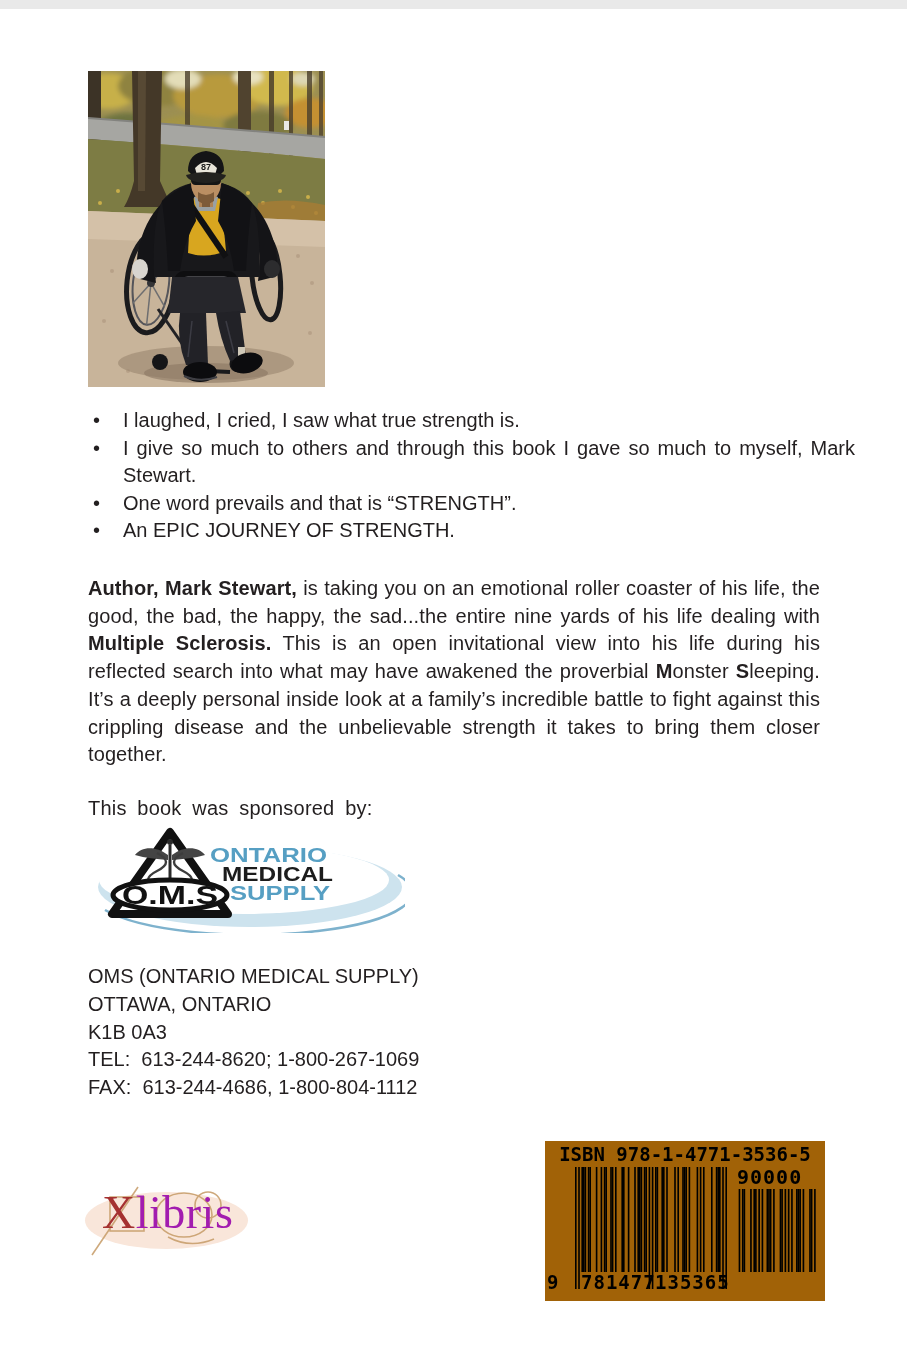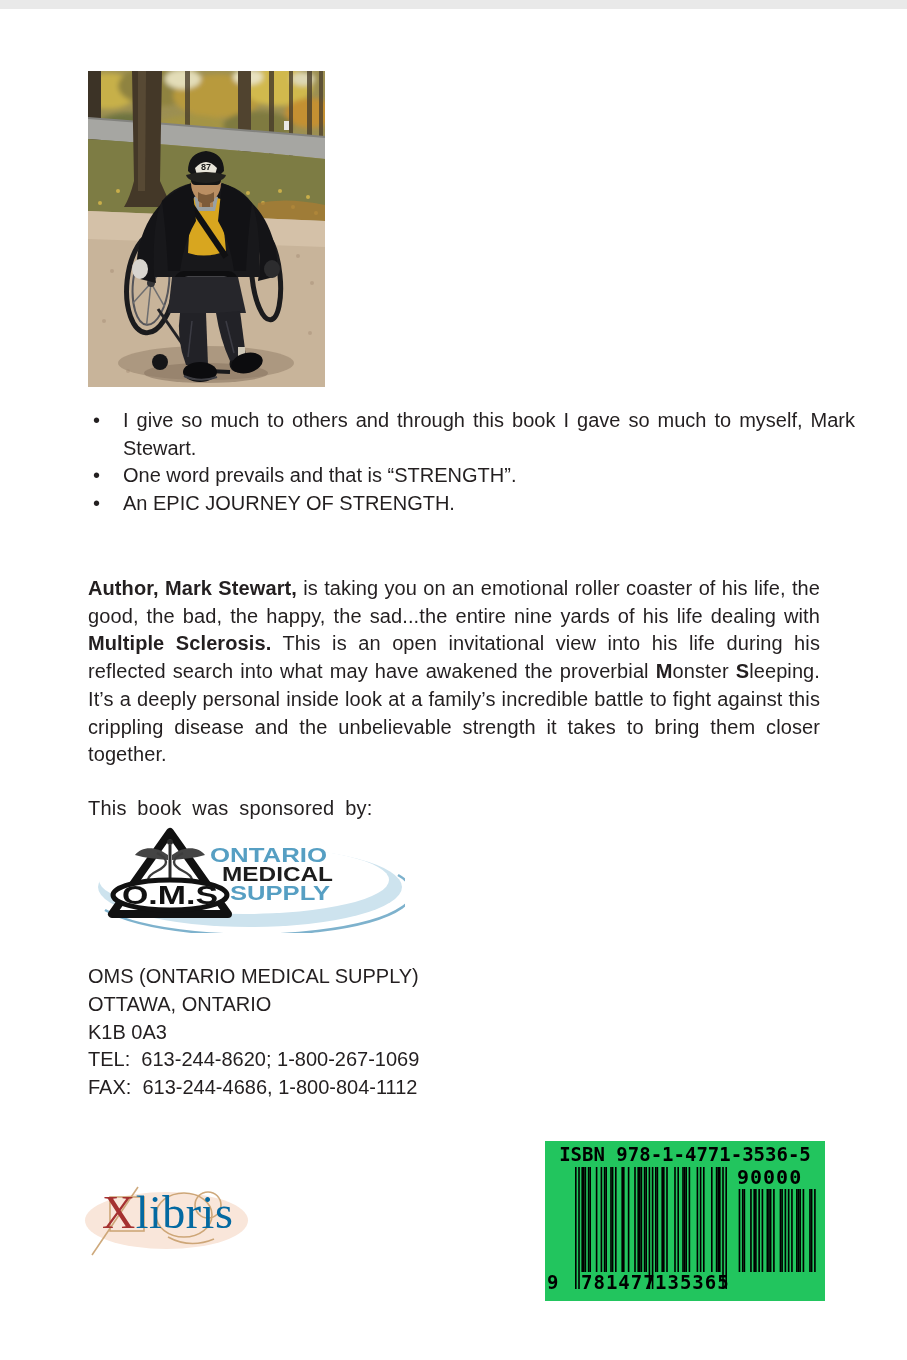--- a/index.html
+++ b/index.html
@@ -35,21 +35,21 @@
   .address{left:88px; top:954px; font-size:20px; line-height:27.8px; white-space:pre;}
 
   
   .xlibris{left:80px; top:1172px; width:190px; height:84px;}
   .xlibris .oval{position:absolute; left:5px; top:11px; width:163px; height:57px; border-radius:50%;}
   .xlibris svg.sketch{position:absolute; left:0; top:0; width:190px; height:84px;}
   .xlibris .wordmark{position:absolute; left:22px; top:2px; width:160px;
       font-family:"Liberation Serif", serif; font-size:46px; line-height:60px; letter-spacing:0.5px;}
 
   
-  .barcode{left:545px; top:1132px; width:280px; height:160px; background:#22c55e;}
+  .barcode{left:545px; top:1132px; width:280px; height:160px; background:#a16207;}
   .barcode svg{position:absolute; left:0; top:0; width:280px; height:160px;}
   .bc-txt{position:absolute; font-family:"DejaVu Sans Mono", monospace; font-weight:bold; color:#000;}
   .bc-isbn{left:0px; top:2px; width:280px; text-align:center; font-size:19px; letter-spacing:0px;}
   .bc-addon-num{left:192px; top:24px; width:78px; font-size:20px; letter-spacing:1px;}
   .bc-d0{left:2px; top:130px; width:26px; text-align:left; font-size:19px;}
   .bc-d1{left:36px; top:130px; width:67px; text-align:center; font-size:19px; letter-spacing:1px;}
   .bc-d2{left:110px; top:130px; width:67px; text-align:center; font-size:19px; letter-spacing:1px;}
 </style>
 </head>
 <body>
@@ -178,20 +178,21 @@
         <line x1="138" y1="250" x2="146" y2="282" stroke="#3c3c44" stroke-width="1.5"></line>
         <rect x="150" y="276" width="7" height="9" fill="#cfc8b8"></rect>
         <ellipse cx="112" cy="301" rx="17" ry="10" fill="#0c0c0e"></ellipse>
         <ellipse cx="159" cy="292" rx="16" ry="10" transform="rotate(-14 159 292)" fill="#0c0c0e"></ellipse>
         <path d="M96,305 Q112,312 129,306" stroke="#3f3f44" stroke-width="2" fill="none"></path>
       </g>
     </svg>
   </div>
 
   <ul class="abs bullets">
+      <li>I laughed, I cried, I saw what true strength is.</li>
       <li>I give so much to others and through this book I gave so much to myself, Mark Stewart.</li>
       <li>One word prevails and that is “STRENGTH”.</li>
       <li>An EPIC JOURNEY OF STRENGTH.</li>
     </ul>
 
   <p class="abs about"><b>Author, Mark Stewart,</b><span> is taking you on an emotional roller coaster of his life, the good, the bad, the happy, the sad...the entire nine yards of his life dealing with </span><b>Multiple Sclerosis.</b><span> This is an open invitational view into his life during his reflected search into what may have awakened the proverbial </span><b>M</b><span>onster </span><b>S</b><span>leeping. It’s a deeply personal inside look at a family’s incredible battle to fight against this crippling disease and the unbelievable strength it takes to bring them closer together.</span></p>
 
   <div class="abs sponsor-heading">This book was sponsored by:</div>
 
   <div class="abs oms-logo">
@@ -232,21 +233,21 @@
     <div class="oval" style="background:#f9e6da;"></div>
     <svg class="sketch" viewBox="0 0 190 84">
       <g stroke="#c9a06e" fill="none" stroke-width="1.6" opacity="0.9">
         <line x1="12" y1="74" x2="58" y2="6"></line>
         <rect x="30" y="16" width="34" height="34"></rect>
         <ellipse cx="104" cy="34" rx="28" ry="22"></ellipse>
         <circle cx="128" cy="24" r="13"></circle>
         <path d="M88,56 q 22,12 46,2"></path>
       </g>
     </svg>
-    <div class="wordmark"><span style="color:#a53130;">X</span><span style="color:#0369a1;">libris</span></div>
+    <div class="wordmark"><span style="color:#a53130;">X</span><span style="color:#a21caf;">libris</span></div>
   </div>
 
   <div class="abs barcode">
     <div class="bc-txt bc-isbn">ISBN 978-1-4771-3536-5</div>
     <div class="bc-txt bc-addon-num">90000</div>
     <svg id="barcode-svg" viewBox="0 0 280 160" preserveAspectRatio="none">
         <rect x="30.00" y="26" width="1.6" height="122" fill="#000"></rect>
         <rect x="33.20" y="26" width="1.6" height="122" fill="#000"></rect>
         <rect x="36.40" y="26" width="1.6" height="105" fill="#000"></rect>
         <rect x="38.00" y="26" width="1.6" height="105" fill="#000"></rect>

